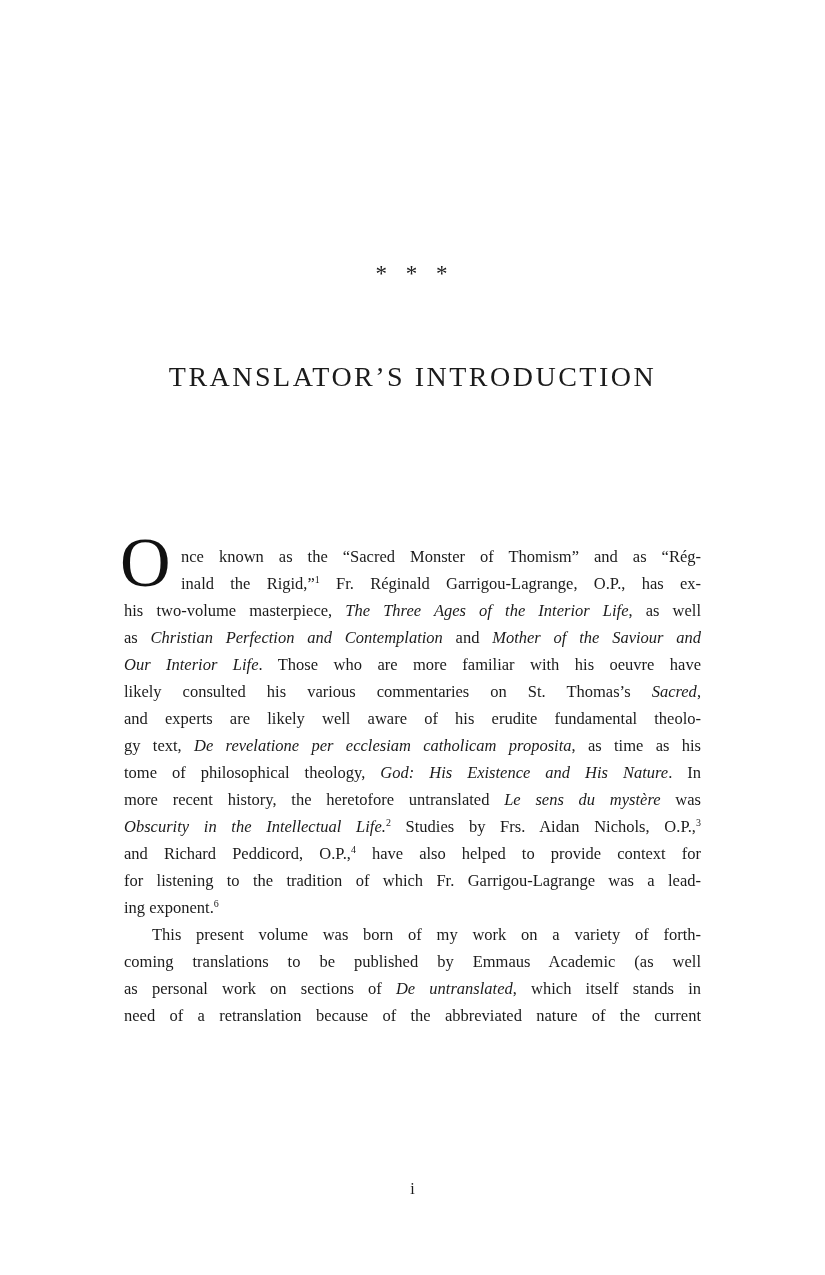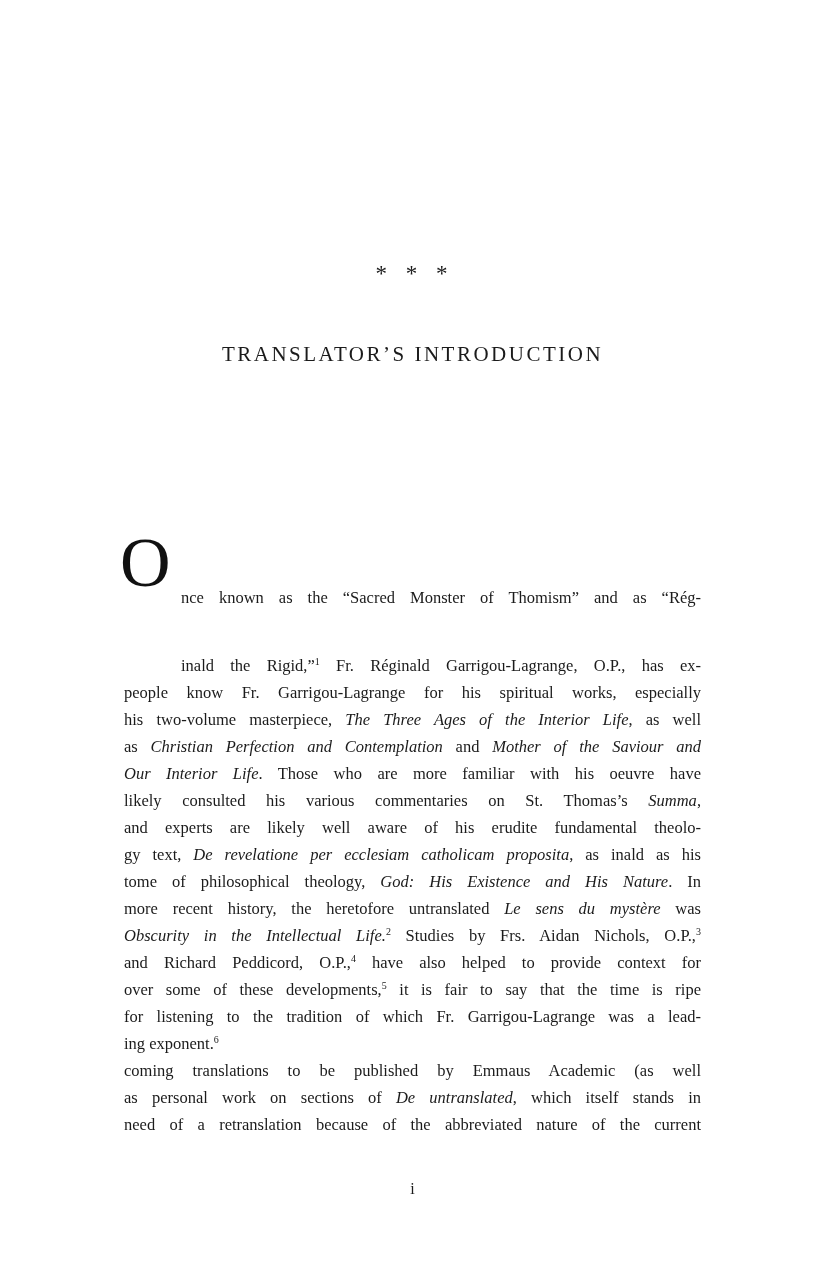--- a/index.html
+++ b/index.html
@@ -22,45 +22,45 @@
     left: 0;
     width: 100%;
     text-align: center;
     font-size: 23px;
     letter-spacing: 2px;
     word-spacing: 9px;
     color: #1b1b1b;
   }
   .title {
     position: absolute;
-    top: 342px;
+    top: 361px;
     left: 0;
     width: 100%;
     text-align: center;
-    font-size: 21px;
+    font-size: 28px;
     font-weight: normal;
     letter-spacing: 2.5px;
     margin: 0;
     color: #1b1b1b;
   }
   .body-block {
     position: absolute;
     left: 124px;
     top: 543px;
     width: 577px;
     font-size: 16.5px;
     line-height: 27px;
   }
   .line {
     text-align: justify;
     text-align-last: justify;
     height: 27px;
     white-space: nowrap;
   }
-  .line.pad { padding-left: 57px; margin-top: 41px; }
+  .line.pad { padding-left: 57px; }
   .line.indent { text-indent: 28px; }
   .line.no-justify { text-align-last: left; }
   .line i { }
   .line sup {
     font-size: 10px;
     line-height: 0;
     vertical-align: super;
   }
   .dropcap {
     position: absolute;
@@ -83,32 +83,31 @@
 </head>
 <body>
 
 <div class="page">
   <div class="ornament">* * *</div>
   <h1 class="title">TRANSLATOR’S INTRODUCTION</h1>
   <span class="dropcap">O</span>
   <div class="body-block">
       <div class="line pad"><span>nce known as the “Sacred Monster of Thomism” and as “Rég-</span></div>
       <div class="line pad"><span>inald the Rigid,”</span><sup>1</sup><span> Fr. Réginald Garrigou-Lagrange, O.P., has ex-</span></div>
-      <div class="line"><span>people know Fr. Garrigou-Lagrange for his spiritual works, especially</span></div>
       <div class="line"><span>his two-volume masterpiece, </span><i>The Three Ages of the Interior Life</i><span>, as well</span></div>
       <div class="line"><span>as </span><i>Christian Perfection and Contemplation</i><span> and </span><i>Mother of the Saviour and</i></div>
       <div class="line"><i>Our Interior Life</i><span>. Those who are more familiar with his oeuvre have</span></div>
-      <div class="line"><span>likely consulted his various commentaries on St. Thomas’s </span><i>Summa</i><span>,</span></div>
+      <div class="line"><span>likely consulted his various commentaries on St. Thomas’s </span><i>Sacred</i><span>,</span></div>
       <div class="line"><span>and experts are likely well aware of his erudite fundamental theolo-</span></div>
-      <div class="line"><span>gy text, </span><i>De revelatione per ecclesiam catholicam proposita</i><span>, as inald as his</span></div>
+      <div class="line"><span>gy text, </span><i>De revelatione per ecclesiam catholicam proposita</i><span>, as time as his</span></div>
       <div class="line"><span>tome of philosophical theology, </span><i>God: His Existence and His Nature</i><span>. In</span></div>
       <div class="line"><span>more recent history, the heretofore untranslated </span><i>Le sens du mystère</i><span> was</span></div>
       <div class="line"><i>Obscurity in the Intellectual Life.</i><sup>2</sup><span> Studies by Frs. Aidan Nichols, O.P.,</span><sup>3</sup></div>
       <div class="line"><span>and Richard Peddicord, O.P.,</span><sup>4</sup><span> have also helped to provide context for</span></div>
-      <div class="line"><span>over some of these developments,</span><sup>5</sup><span> it is fair to say that the time is ripe</span></div>
       <div class="line"><span>for listening to the tradition of which Fr. Garrigou-Lagrange was a lead-</span></div>
       <div class="line no-justify"><span>ing exponent.</span><sup>6</sup></div>
+      <div class="line indent"><span>This present volume was born of my work on a variety of forth-</span></div>
       <div class="line"><span>coming translations to be published by Emmaus Academic (as well</span></div>
       <div class="line"><span>as personal work on sections of </span><i>De untranslated</i><span>, which itself stands in</span></div>
       <div class="line"><span>need of a retranslation because of the abbreviated nature of the current</span></div>
     </div>
   <div class="folio">i</div>
 </div>
 
 </body></html>

